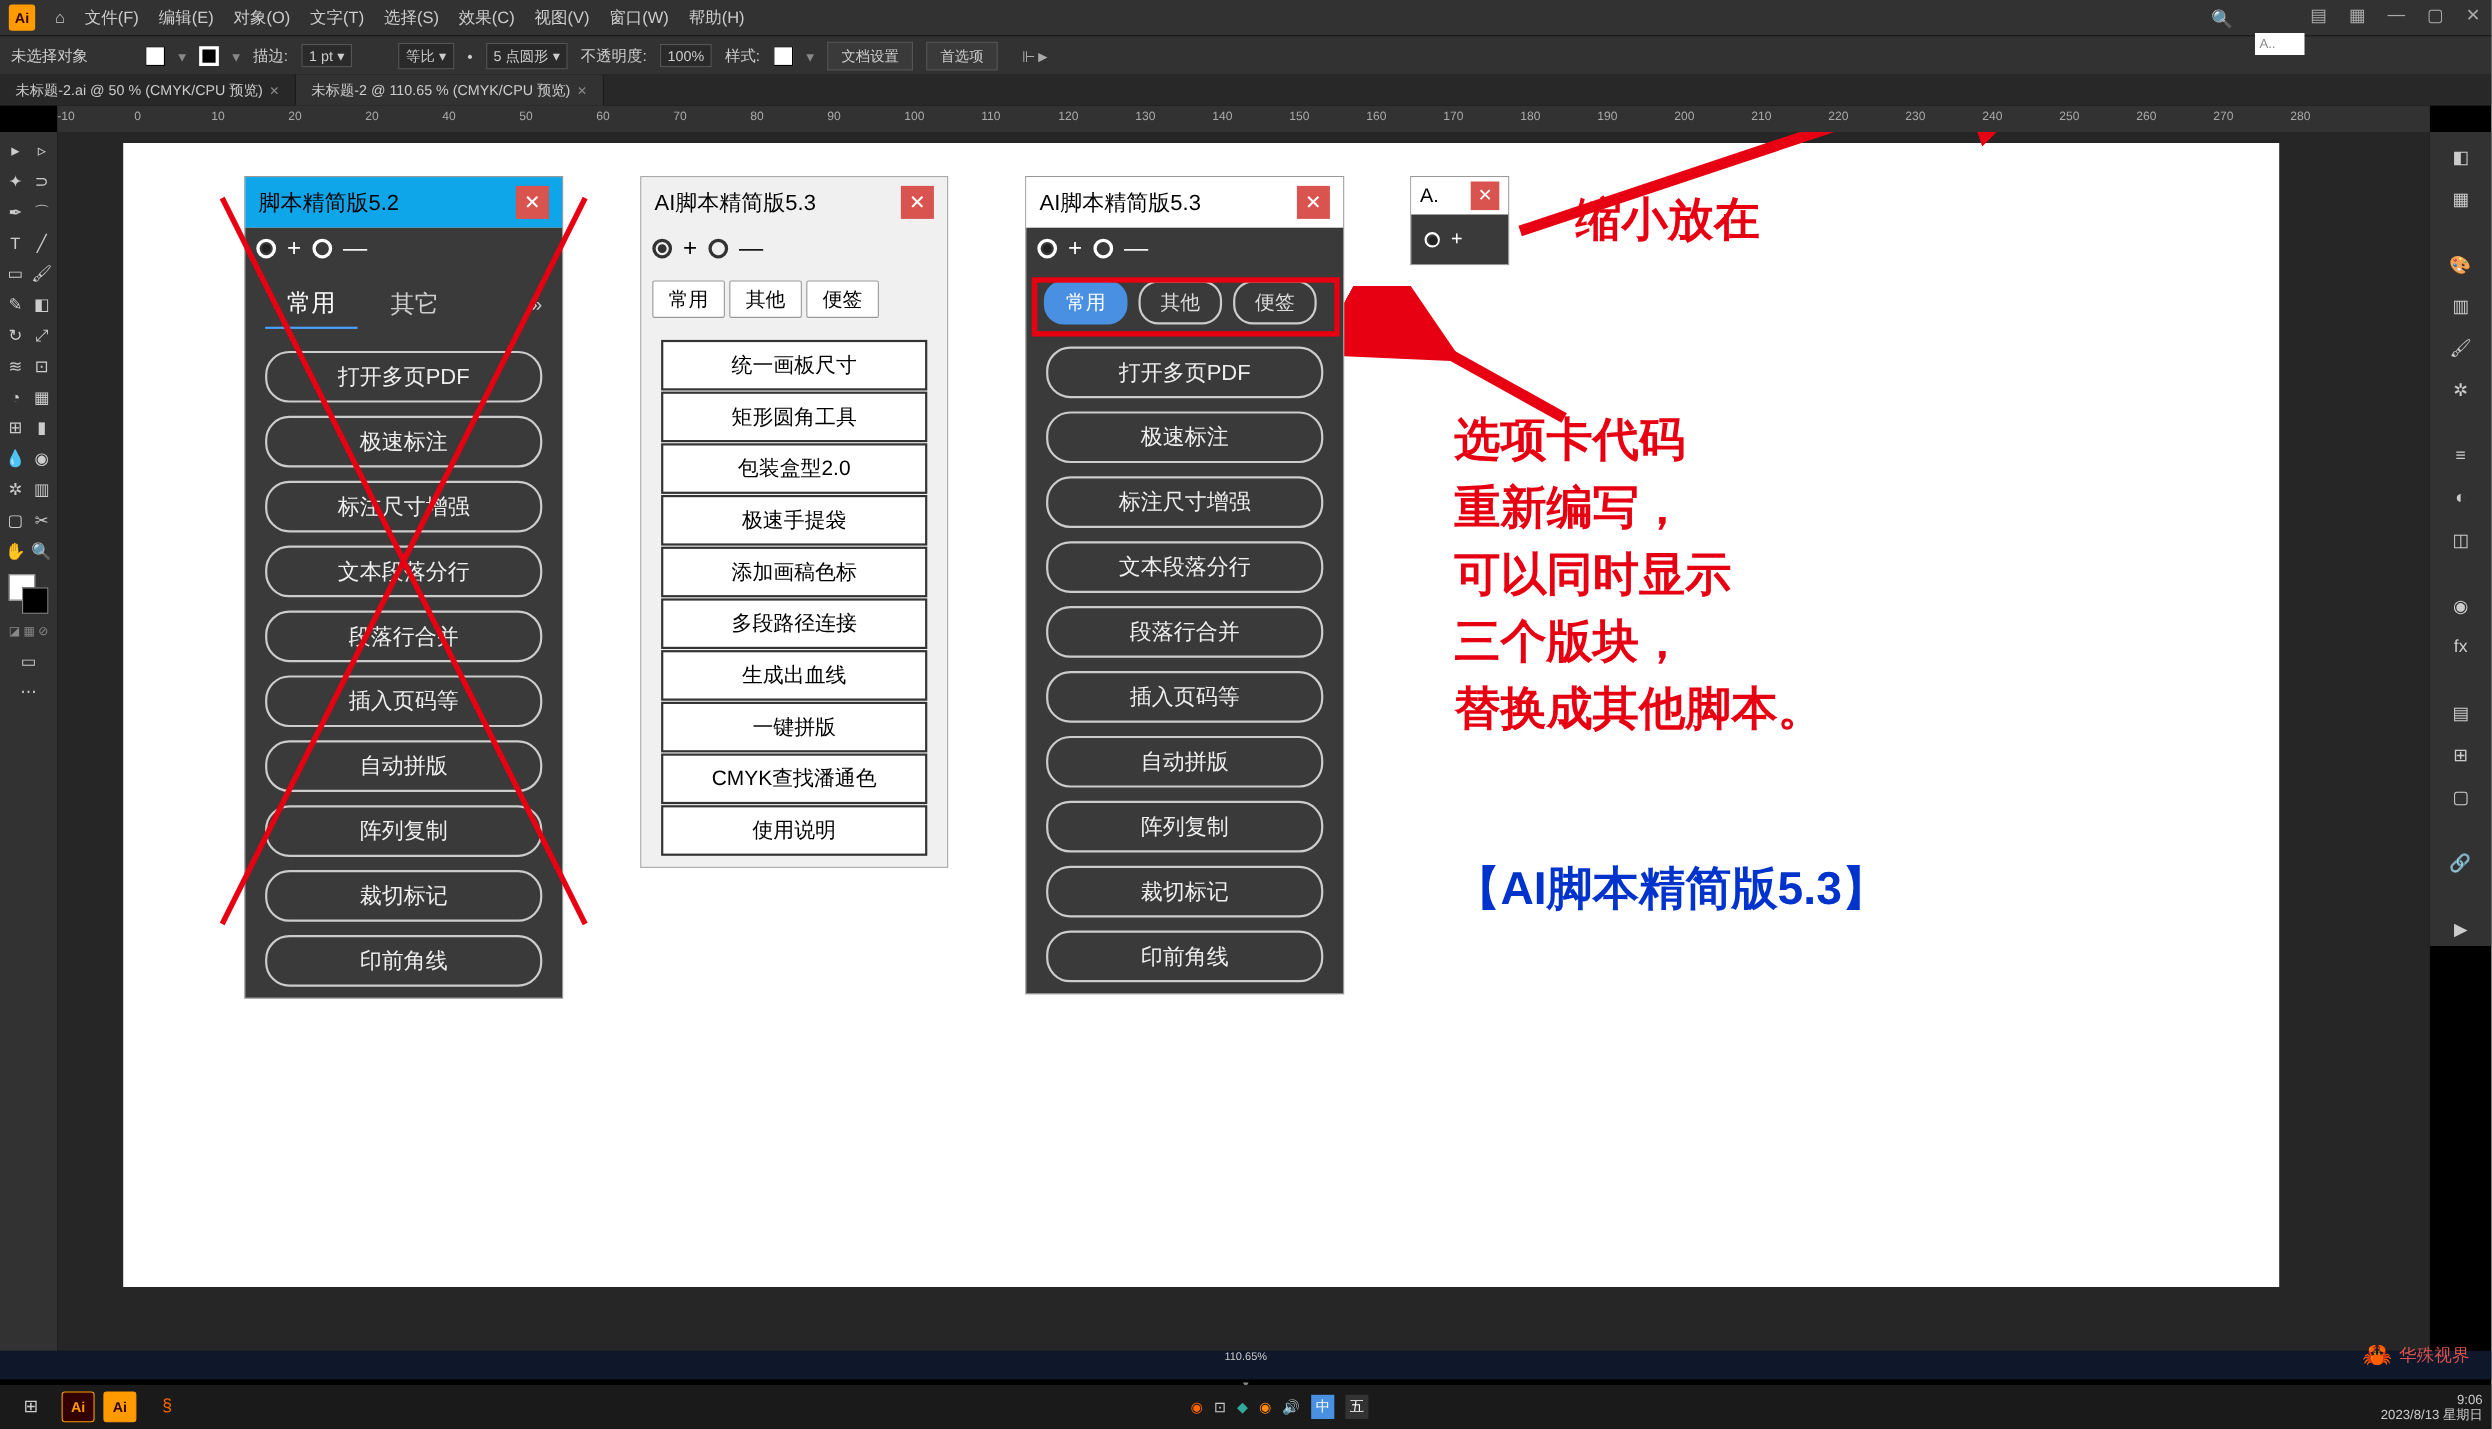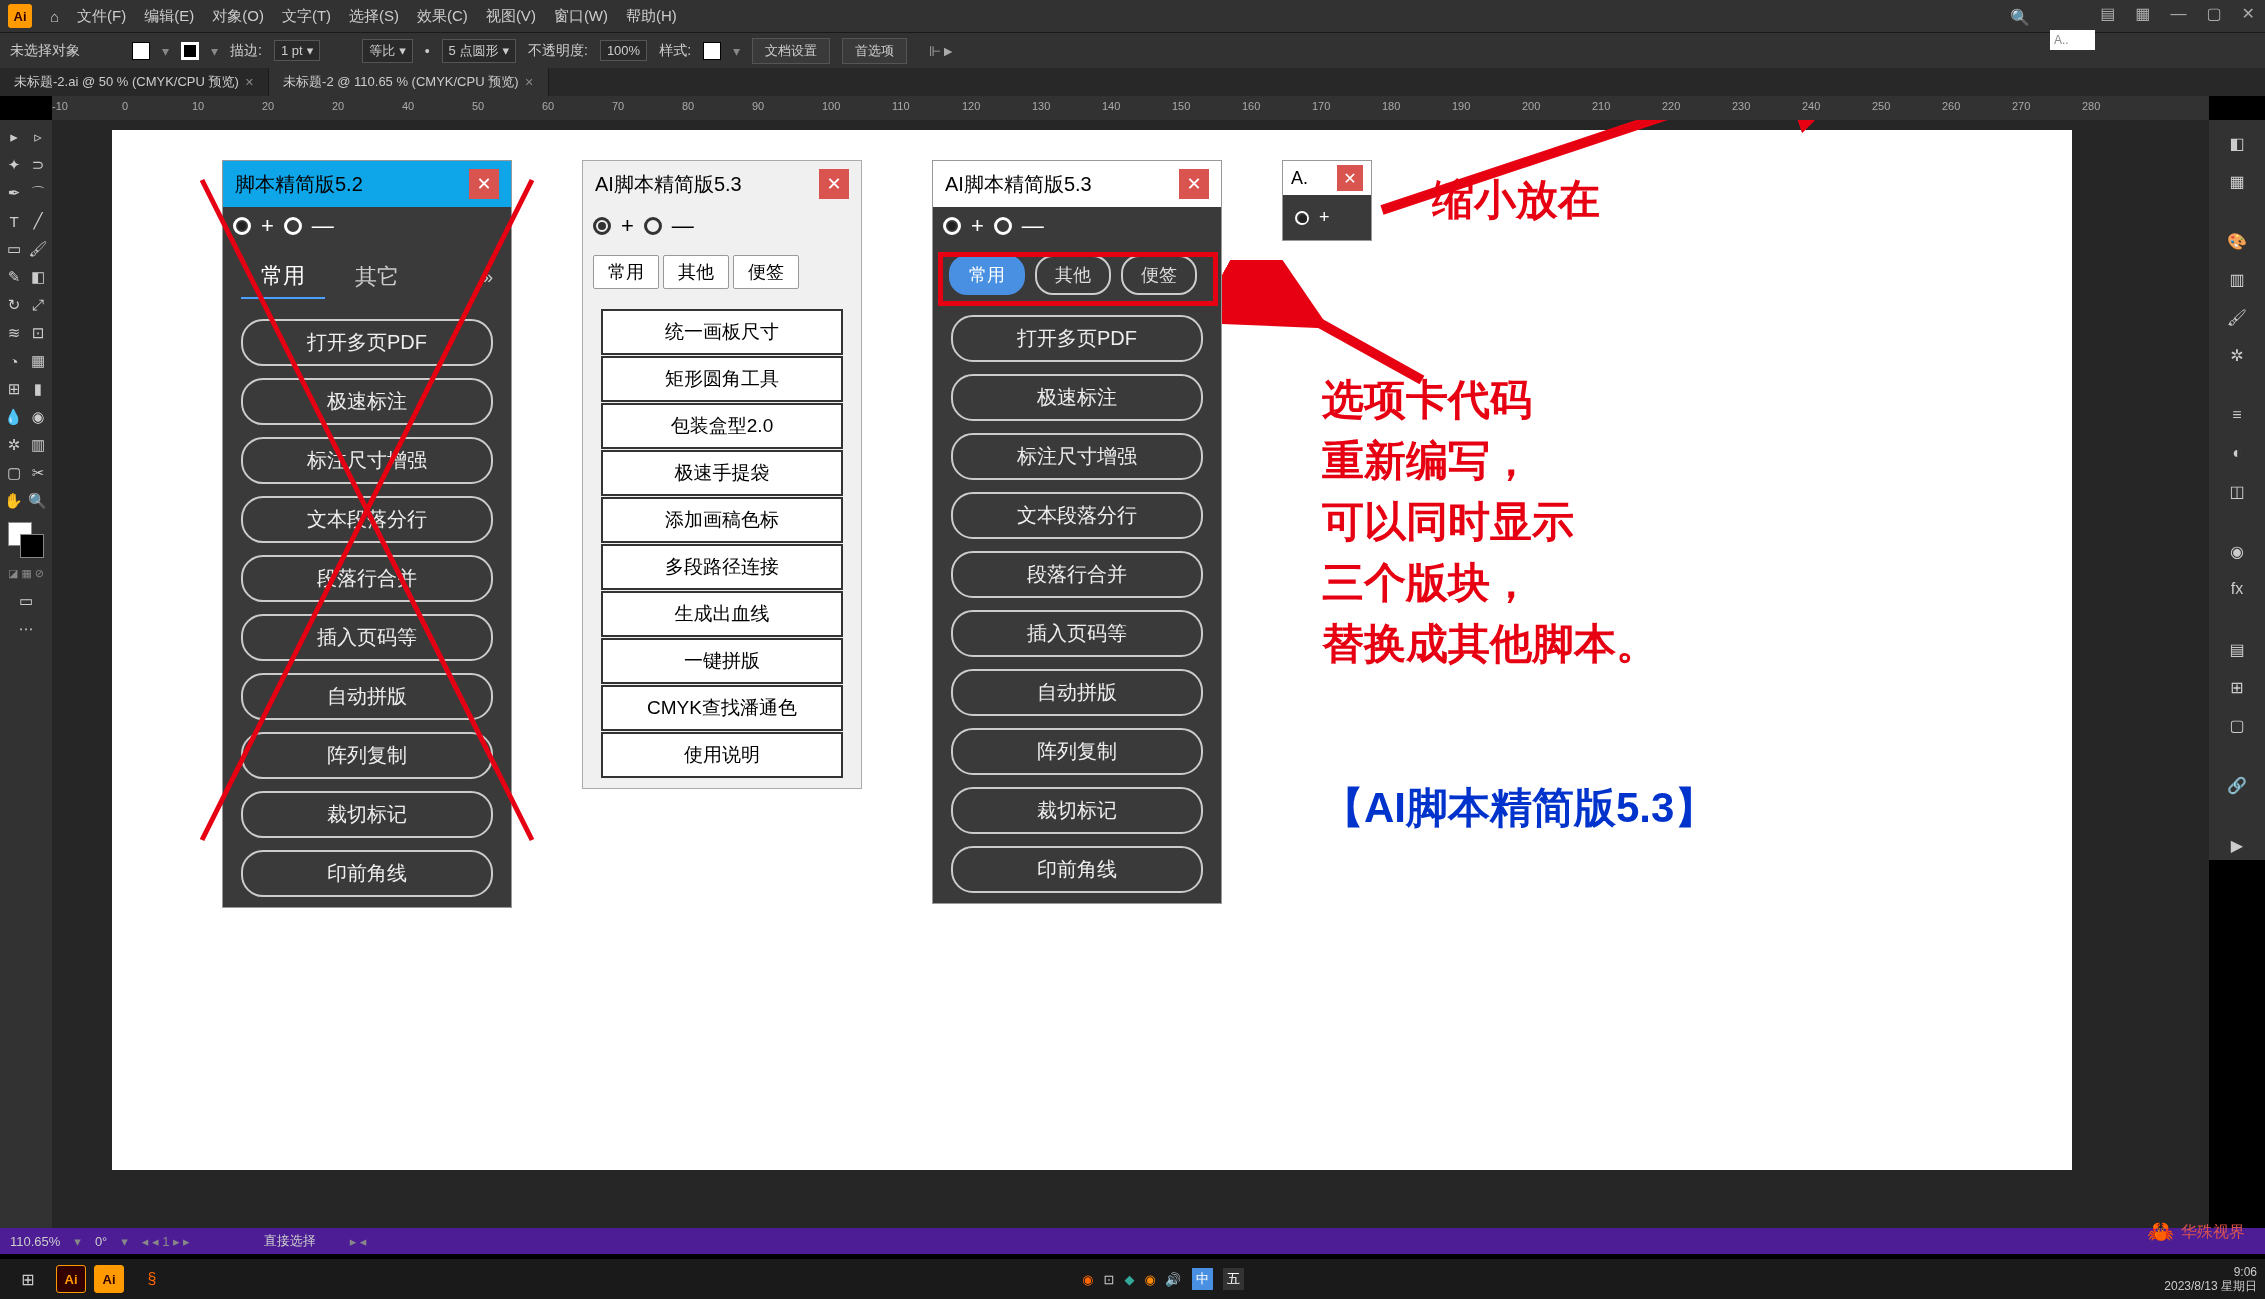--- a/index.html
+++ b/index.html
@@ -70,21 +70,21 @@
 .sp-btn-light { border: 2px solid #333; padding: 8px 20px; font-size: 19px; text-align: center; background: #fff; }
 .chev { color: #ccc; font-size: 18px; margin-left: auto; }
 
 
 .red-text { position: absolute; color: #e60012; font-weight: bold; font-size: 42px; line-height: 1.45; }
 .blue-text { position: absolute; color: #0033cc; font-weight: bold; font-size: 42px; }
 .red-box { position: absolute; border: 5px solid #e60012; }
 .cross { position: absolute; pointer-events: none; }
 
 
-.statusbar { background: #4c1d95; height: 26px; display: flex; align-items: center; padding: 0 10px; color: #ccc; font-size: 13px; gap: 14px; }
+.statusbar { background: #0f172a; height: 26px; display: flex; align-items: center; padding: 0 10px; color: #ccc; font-size: 10px; gap: 14px; flex-direction: column; }
 
 
 .taskbar { position: absolute; bottom: 0; left: 0; right: 0; height: 40px; background: #1a1a1a; display: flex; align-items: center; padding: 0 8px; gap: 8px; }
 .taskbar .tbtn { width: 40px; height: 32px; display: flex; align-items: center; justify-content: center; color: #ccc; }
 .taskbar .ai-task { background: #330000; color: #ff9a00; border: 1px solid #ff9a00; width: 30px; height: 28px; display: flex; align-items: center; justify-content: center; font-weight: bold; font-size: 13px; border-radius: 3px;}
 .taskbar .ai-task.active { background: #ff9a00; color: #330000; }
 .taskbar .clock { margin-left: auto; color: #ccc; font-size: 12px; text-align: right; line-height: 1.2; }
 .tray { display: flex; gap: 10px; align-items: center; color: #ccc; font-size: 13px; margin-left: auto; margin-right: 10px;}
 .watermark { position: absolute; right: 20px; bottom: 54px; color: #d9534f; font-size: 16px; display: flex; align-items: center; gap: 6px; }
 

